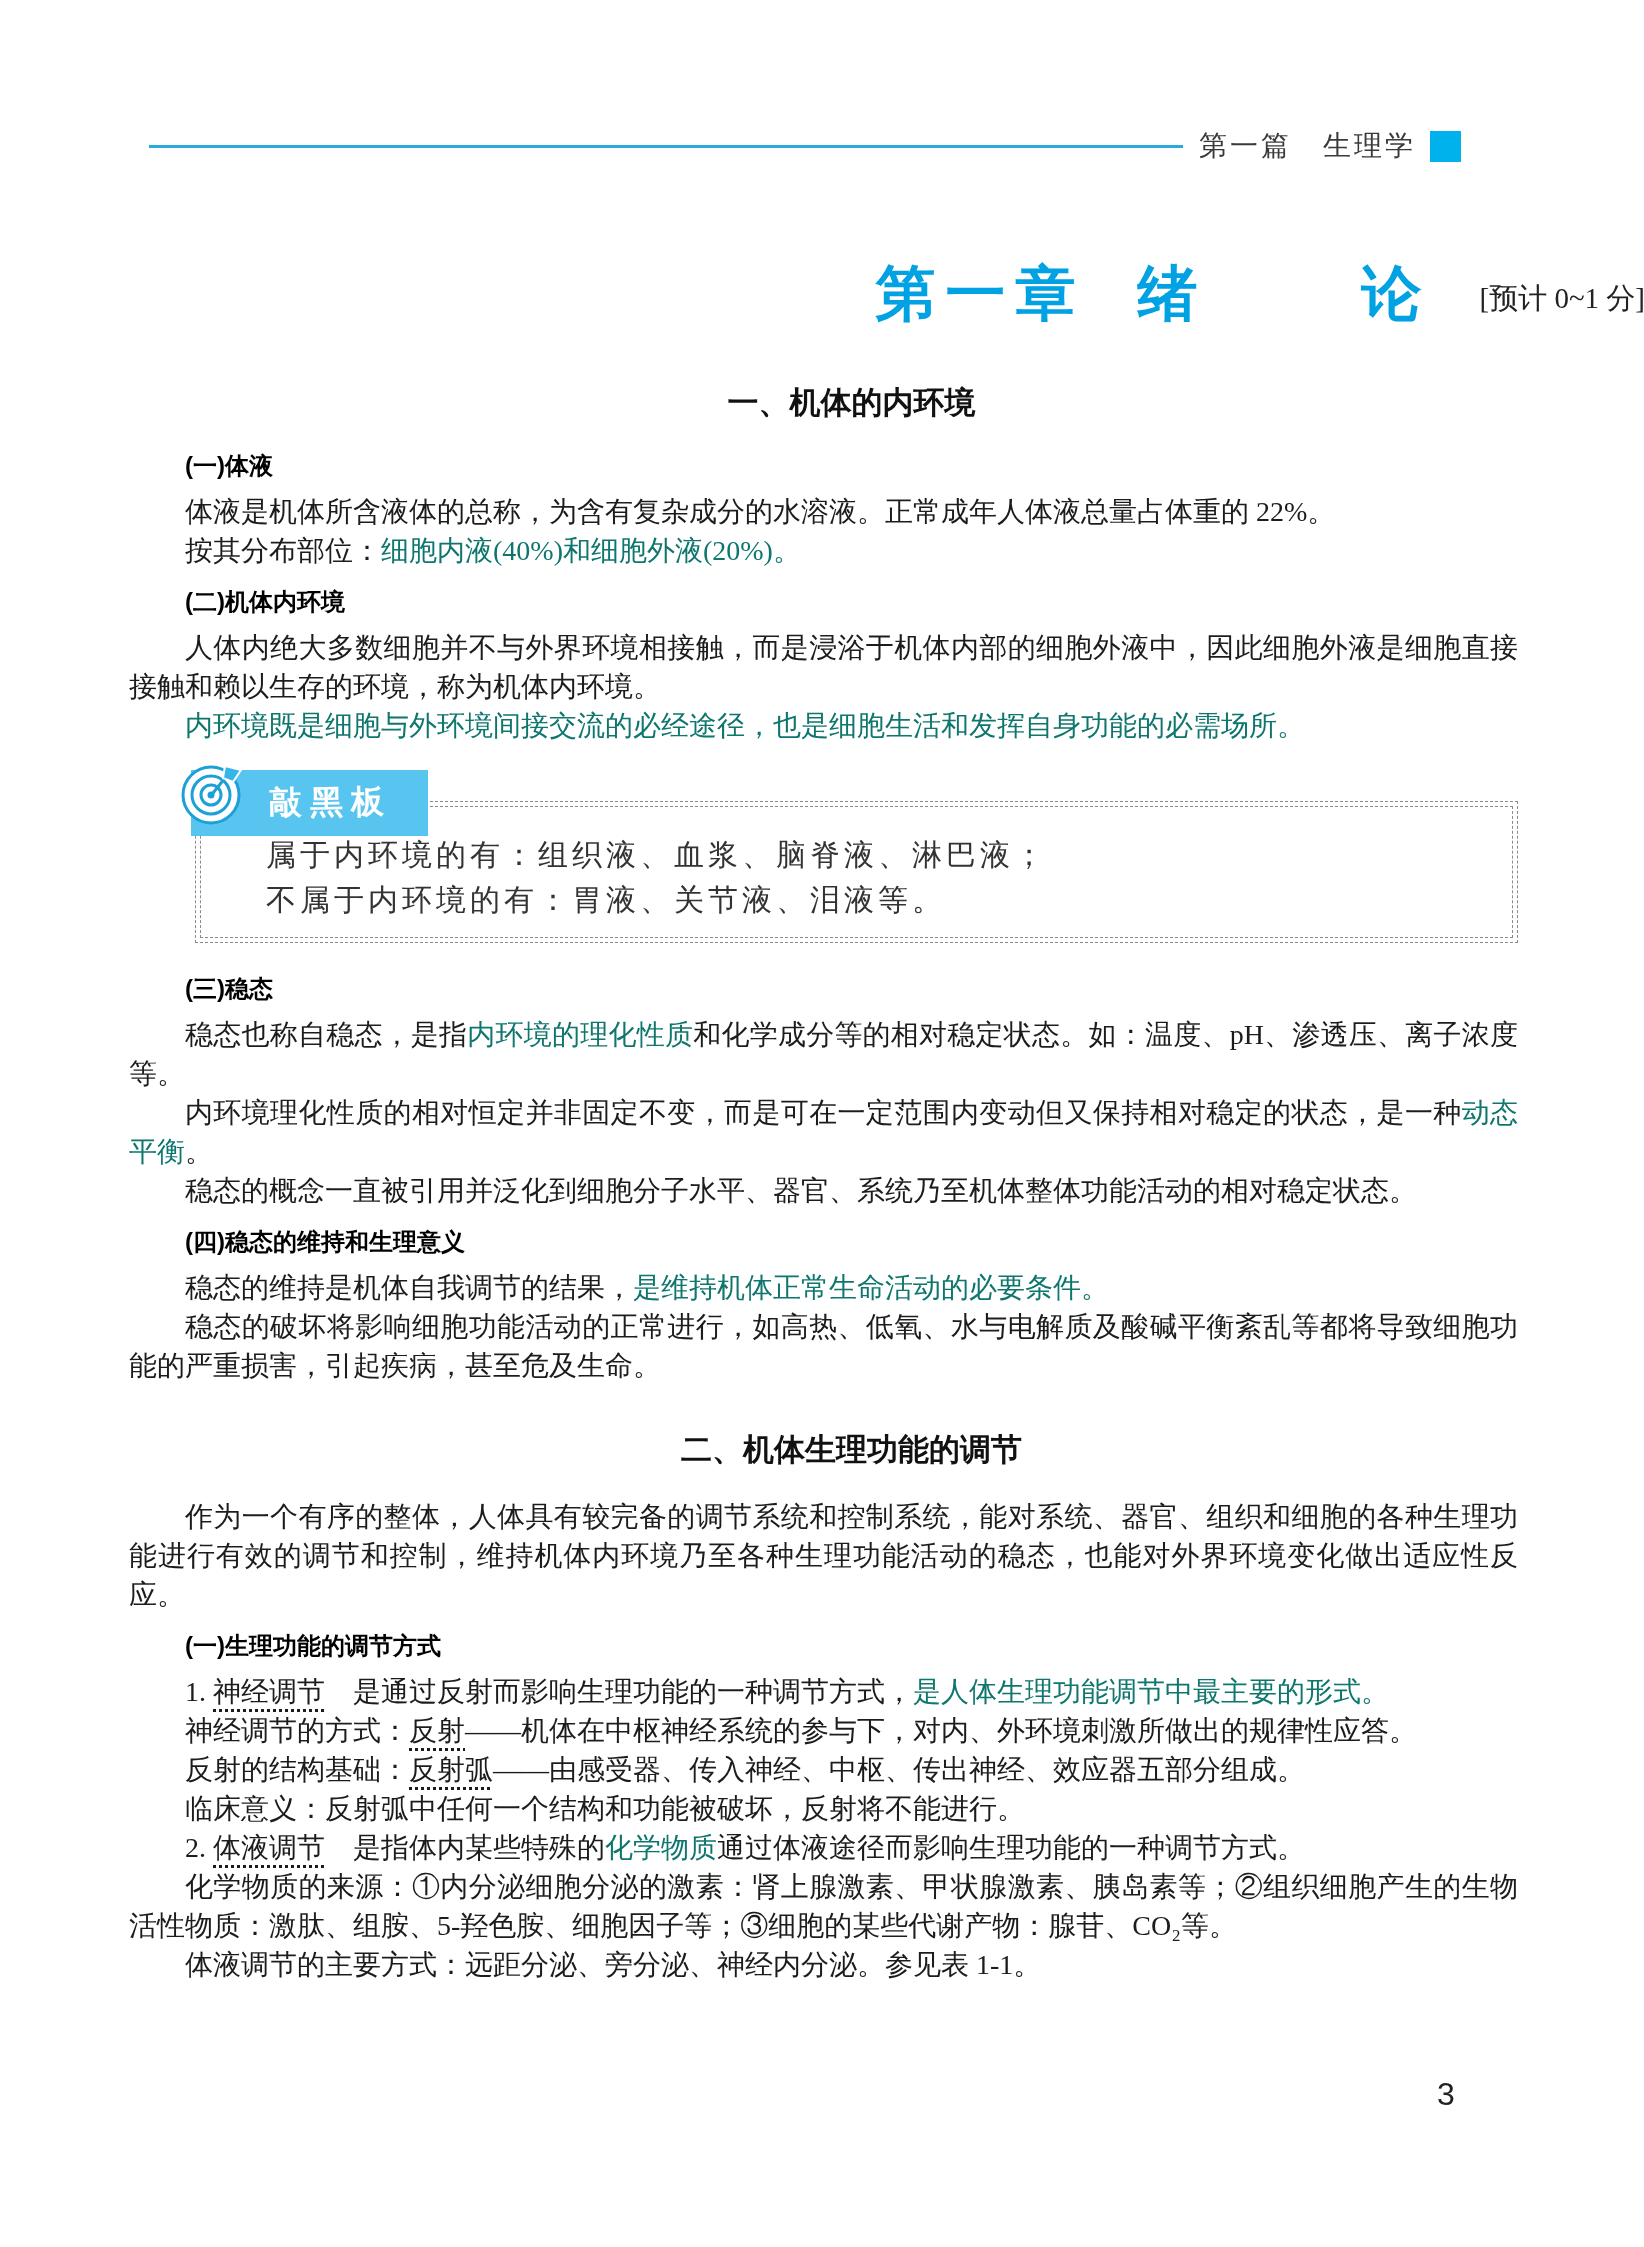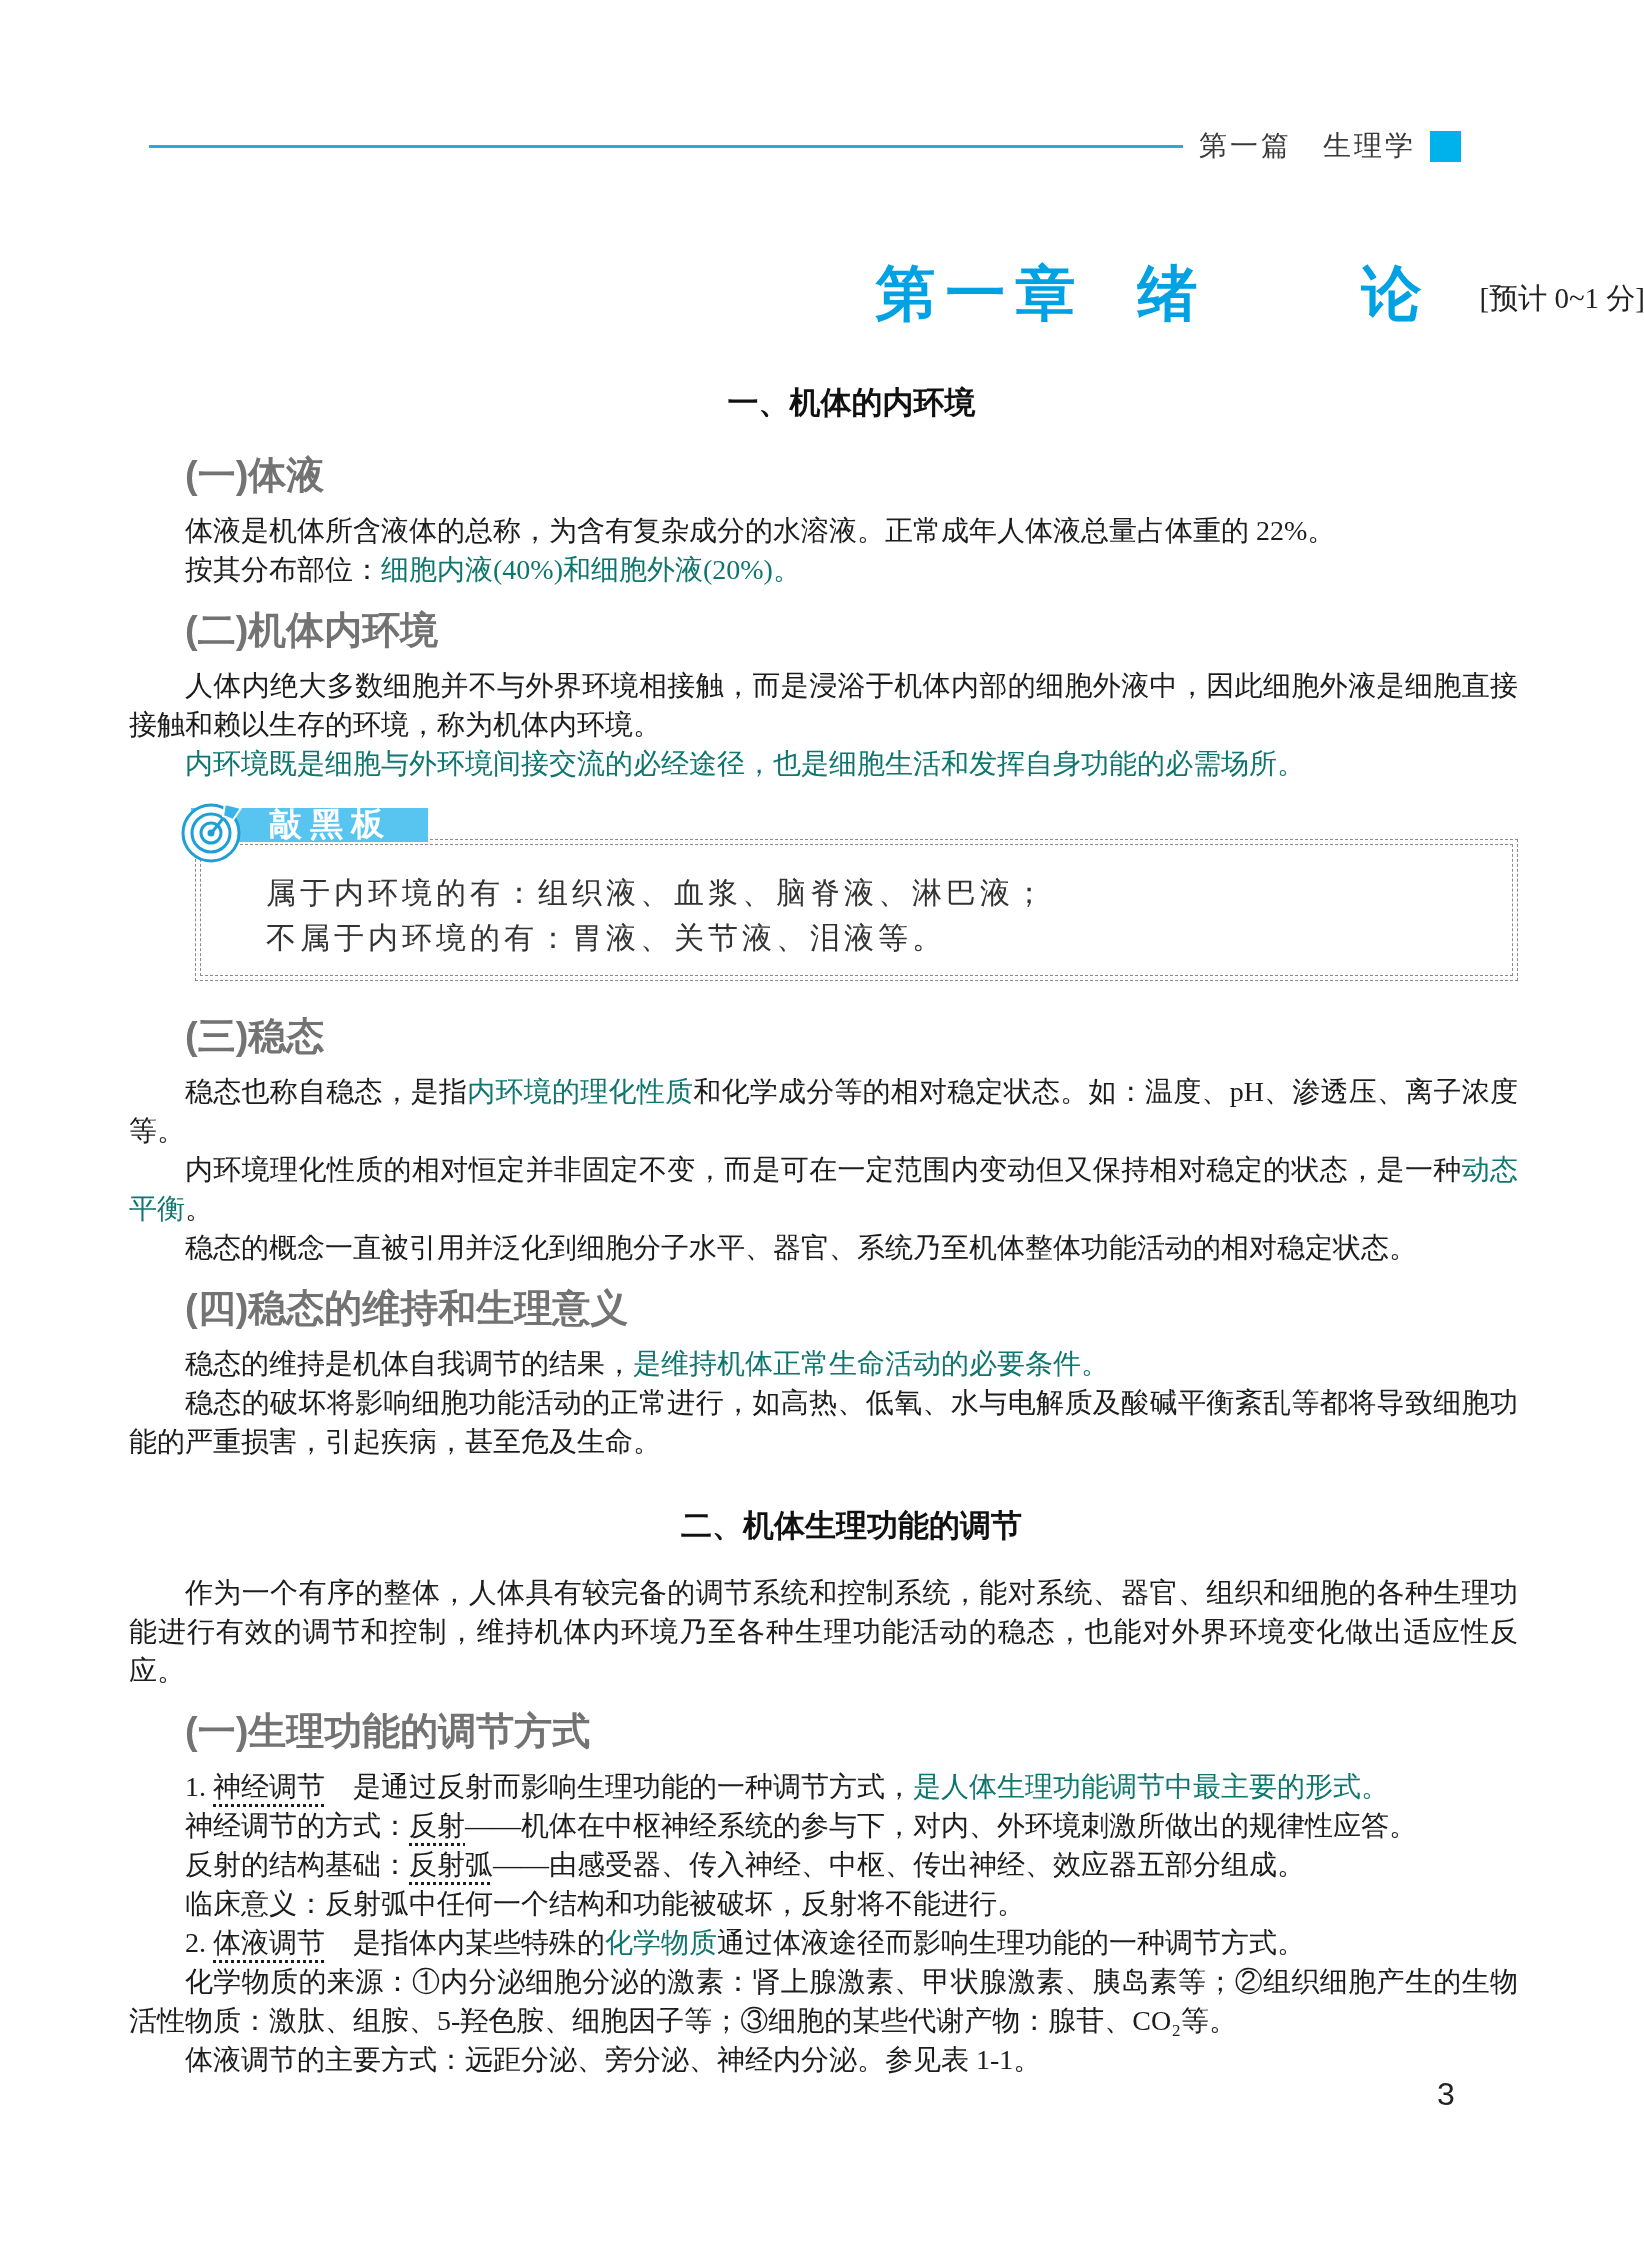--- a/index.html
+++ b/index.html
@@ -18,30 +18,30 @@
     font-family:"Liberation Sans",sans-serif;font-weight:900;font-size:60px;
     color:#00a2e3;letter-spacing:10px;line-height:1;
   }
   .chapter-title{margin-left:52px;letter-spacing:52px;}
   .chapter-note{font-size:29px;color:#222;margin-left:6px;padding-bottom:5px;white-space:nowrap;}
   
   .content{margin:0 127px 0 129px;}
   .sec-title{font-family:"Liberation Sans",sans-serif;font-weight:bold;font-size:31px;color:#111;
     margin:58px 0 26px;padding-left:56px;text-align:center;}
   .sec-title.second{margin-top:44px;}
-  .sub-title{font-family:"Liberation Sans",sans-serif;font-weight:bold;font-size:38px;color:#737373;
+  .sub-title{font-family:"Liberation Sans",sans-serif;font-weight:bold;font-size:24px;color:#000000;
     margin:16px 0 10px;padding-left:56px;}
   p.body{font-size:28px;line-height:39px;text-align:justify;text-indent:2em;margin:0;}
   .hl{color:#0f766e;}
   .em-dot{text-decoration:underline dotted 2.5px;text-underline-offset:8px;}
   
   .board{position:relative;margin:56px 0 30px 66px;border:1px dashed #8a8a8a;
     padding:30px 30px 20px 70px;}
   .board::before{content:"";position:absolute;inset:4px;border:1px dashed #8a8a8a;pointer-events:none;}
-  .board-tab{position:absolute;top:-32px;left:-5px;width:237px;height:34px;background:#58c5f0;
+  .board-tab{position:absolute;top:-32px;left:-5px;width:237px;height:66px;background:#58c5f0;
     display:flex;align-items:center;}
   .board-label{font-family:"Liberation Sans",sans-serif;font-size:33px;color:#ffffff;font-weight:bold;
     letter-spacing:8px;padding-left:78px;white-space:nowrap;transform:rotate(-1deg);}
   .board-icon{position:absolute;left:-12px;top:-12px;width:70px;height:70px;}
   .board-line{font-size:30px;line-height:45px;letter-spacing:4px;color:#333;margin:0;}
   
   .page-number{position:absolute;left:1437px;top:2076px;font-family:"Liberation Sans",sans-serif;
     font-size:32px;color:#222;}
 </style>
 </head>

